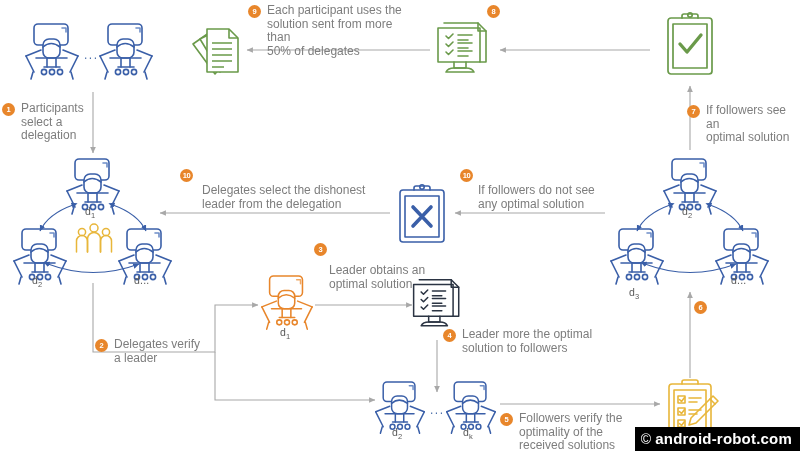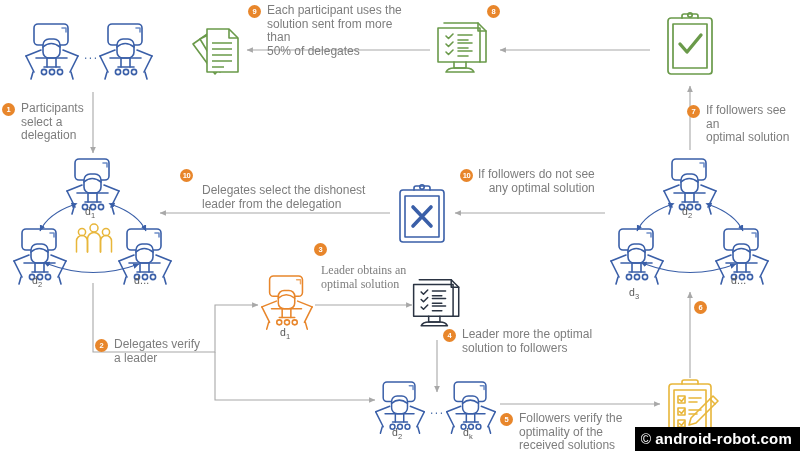--- a/index.html
+++ b/index.html
@@ -482,21 +482,21 @@
   </div>
 
   <div class="step" style="left:95px;top:338px;width:125px;">
     <div class="badge">2</div>
     <div class="step-text">Delegates verify
 a leader</div>
   </div>
 
   <div class="step" style="left:311px;top:264px;width:125px;">
     <div class="badge" style="position:absolute;left:3px;top:-22px;">3</div>
-    <div class="step-text" style="margin-left:10px;font-family:Liberation Serif, serif;">Leader obtains an
+    <div class="step-text" style="margin-left:18px;">Leader obtains an
 optimal solution</div>
   </div>
 
   <div class="step" style="left:443px;top:328px;width:155px;">
     <div class="badge">4</div>
     <div class="step-text">Leader more the optimal
 solution to followers</div>
   </div>
 
   <div class="step" style="left:500px;top:412px;width:128px;">
@@ -522,21 +522,21 @@
 
   <div class="step" style="left:248px;top:4px;width:170px;">
     <div class="badge">9</div>
     <div class="step-text">Each participant uses the
 solution sent from more than
 50% of delegates</div>
   </div>
 
   <div class="step" style="left:460px;top:168px;width:140px;">
     <div class="badge" style="position:absolute;left:0px;top:0px;">10</div>
-    <div class="step-text" style="margin-left:18px;text-align:right;">If followers do not see
+    <div class="step-text" style="margin-left:18px;margin-top:16px;">If followers do not see
 any optimal solution</div>
   </div>
 
   <div class="step" style="left:180px;top:168px;width:215px;">
     <div class="badge" style="position:absolute;left:0px;top:0px;">10</div>
     <div class="step-text" style="margin-left:22px;margin-top:16px;">Delegates select the dishonest
 leader from the delegation</div>
   </div>
 
   <div id="watermark">

